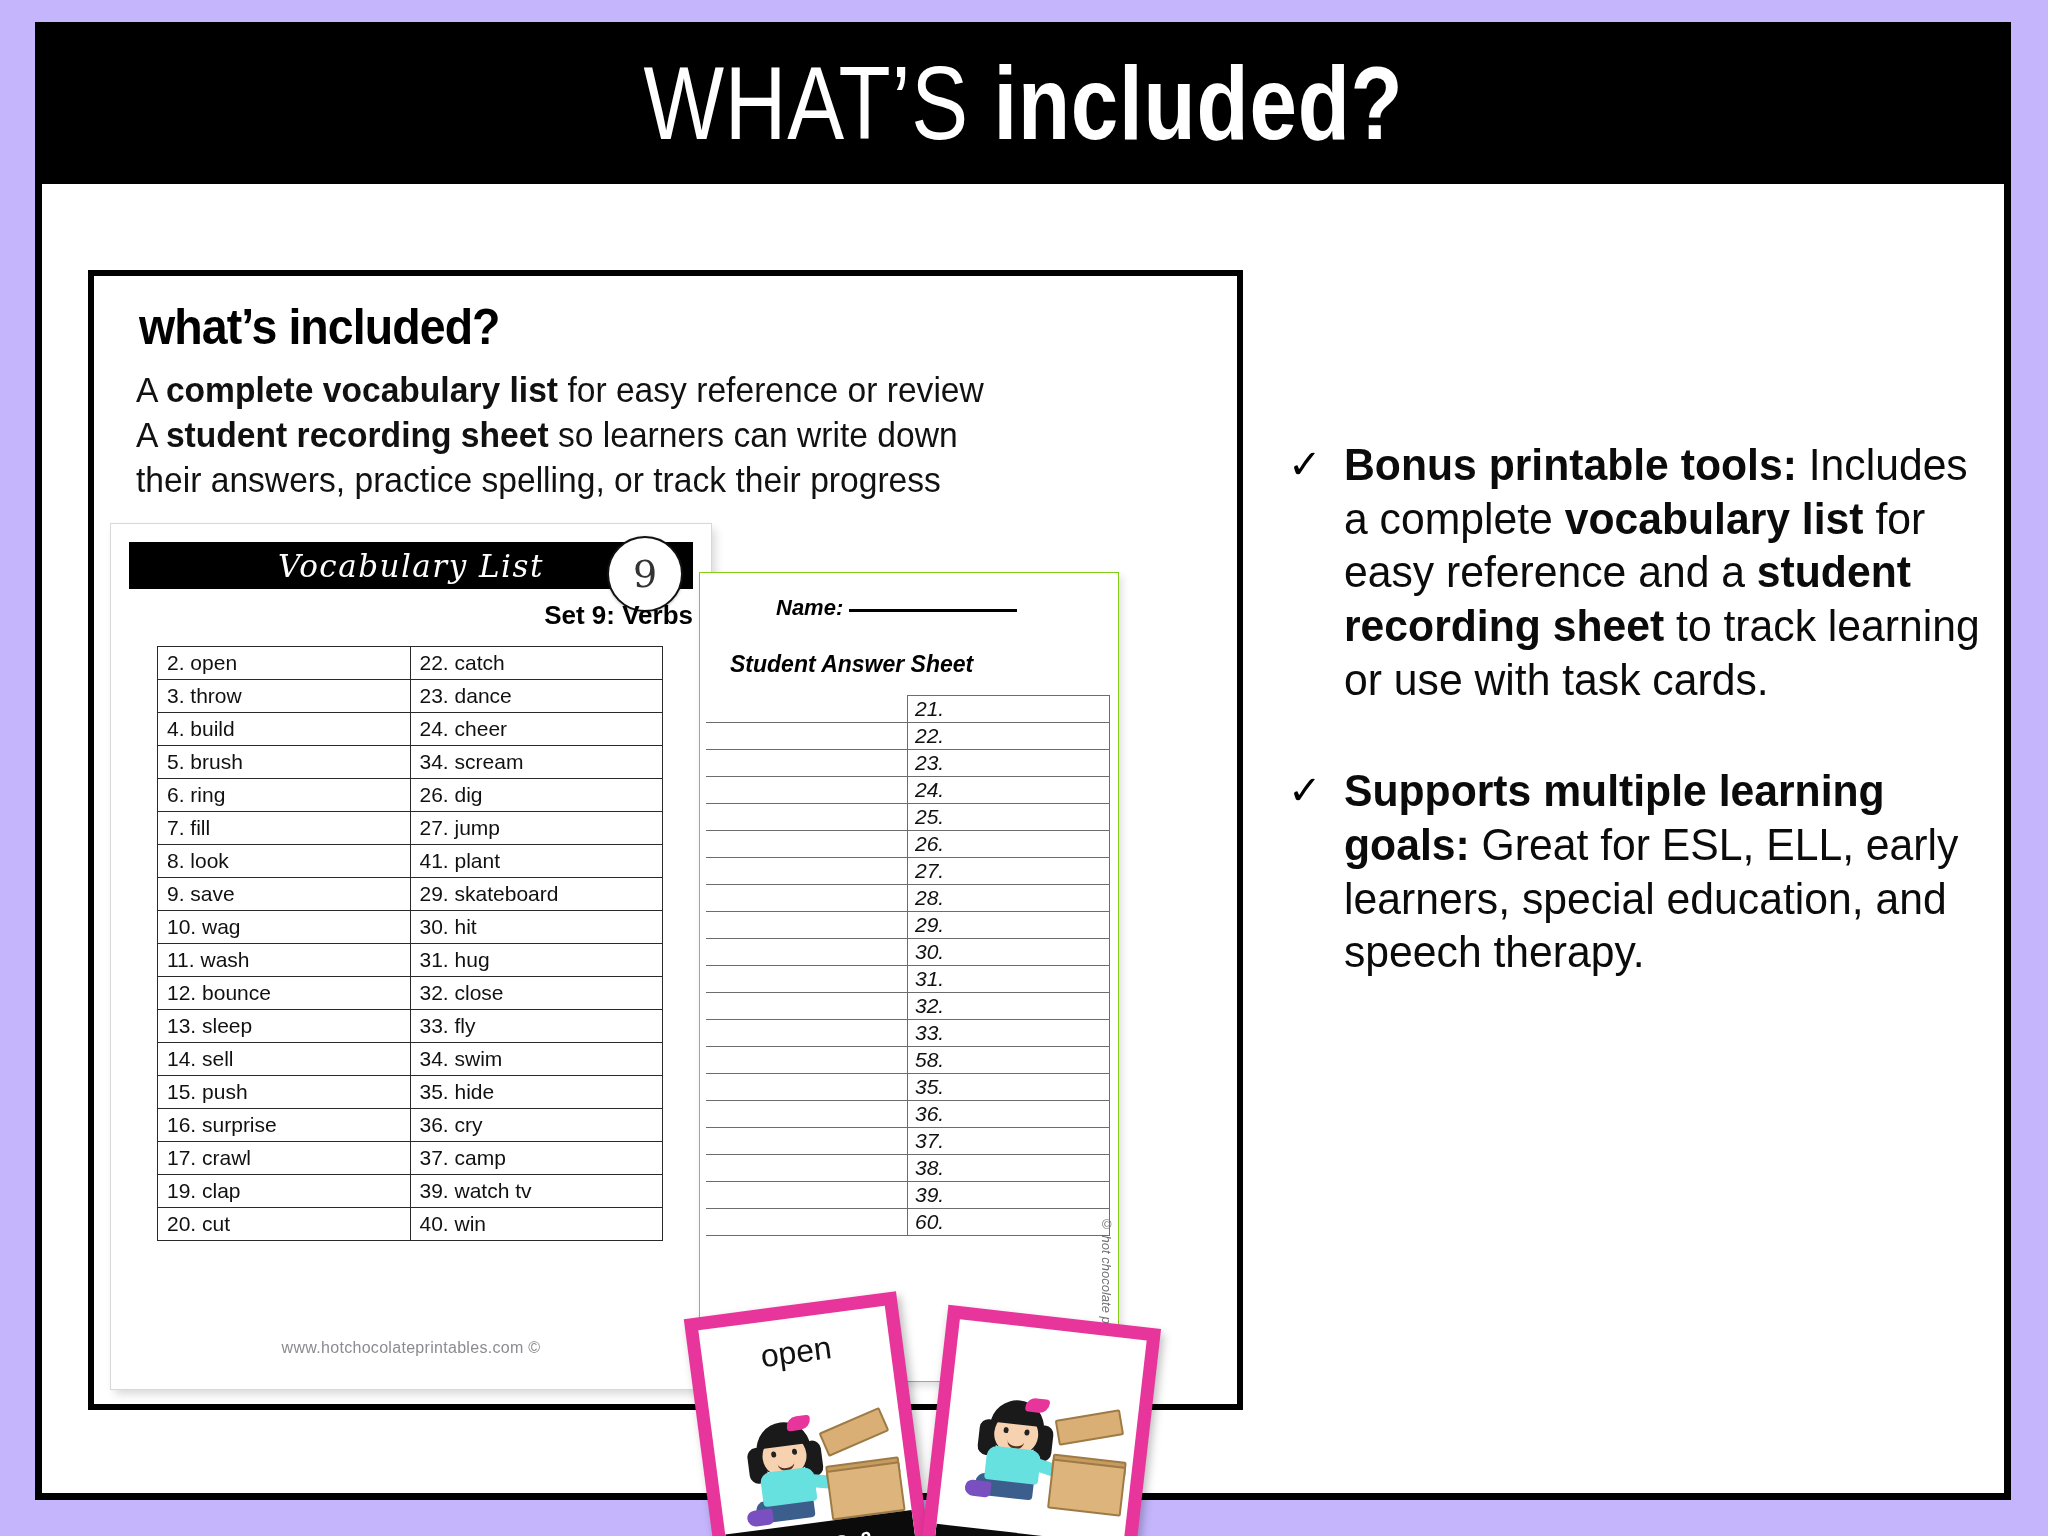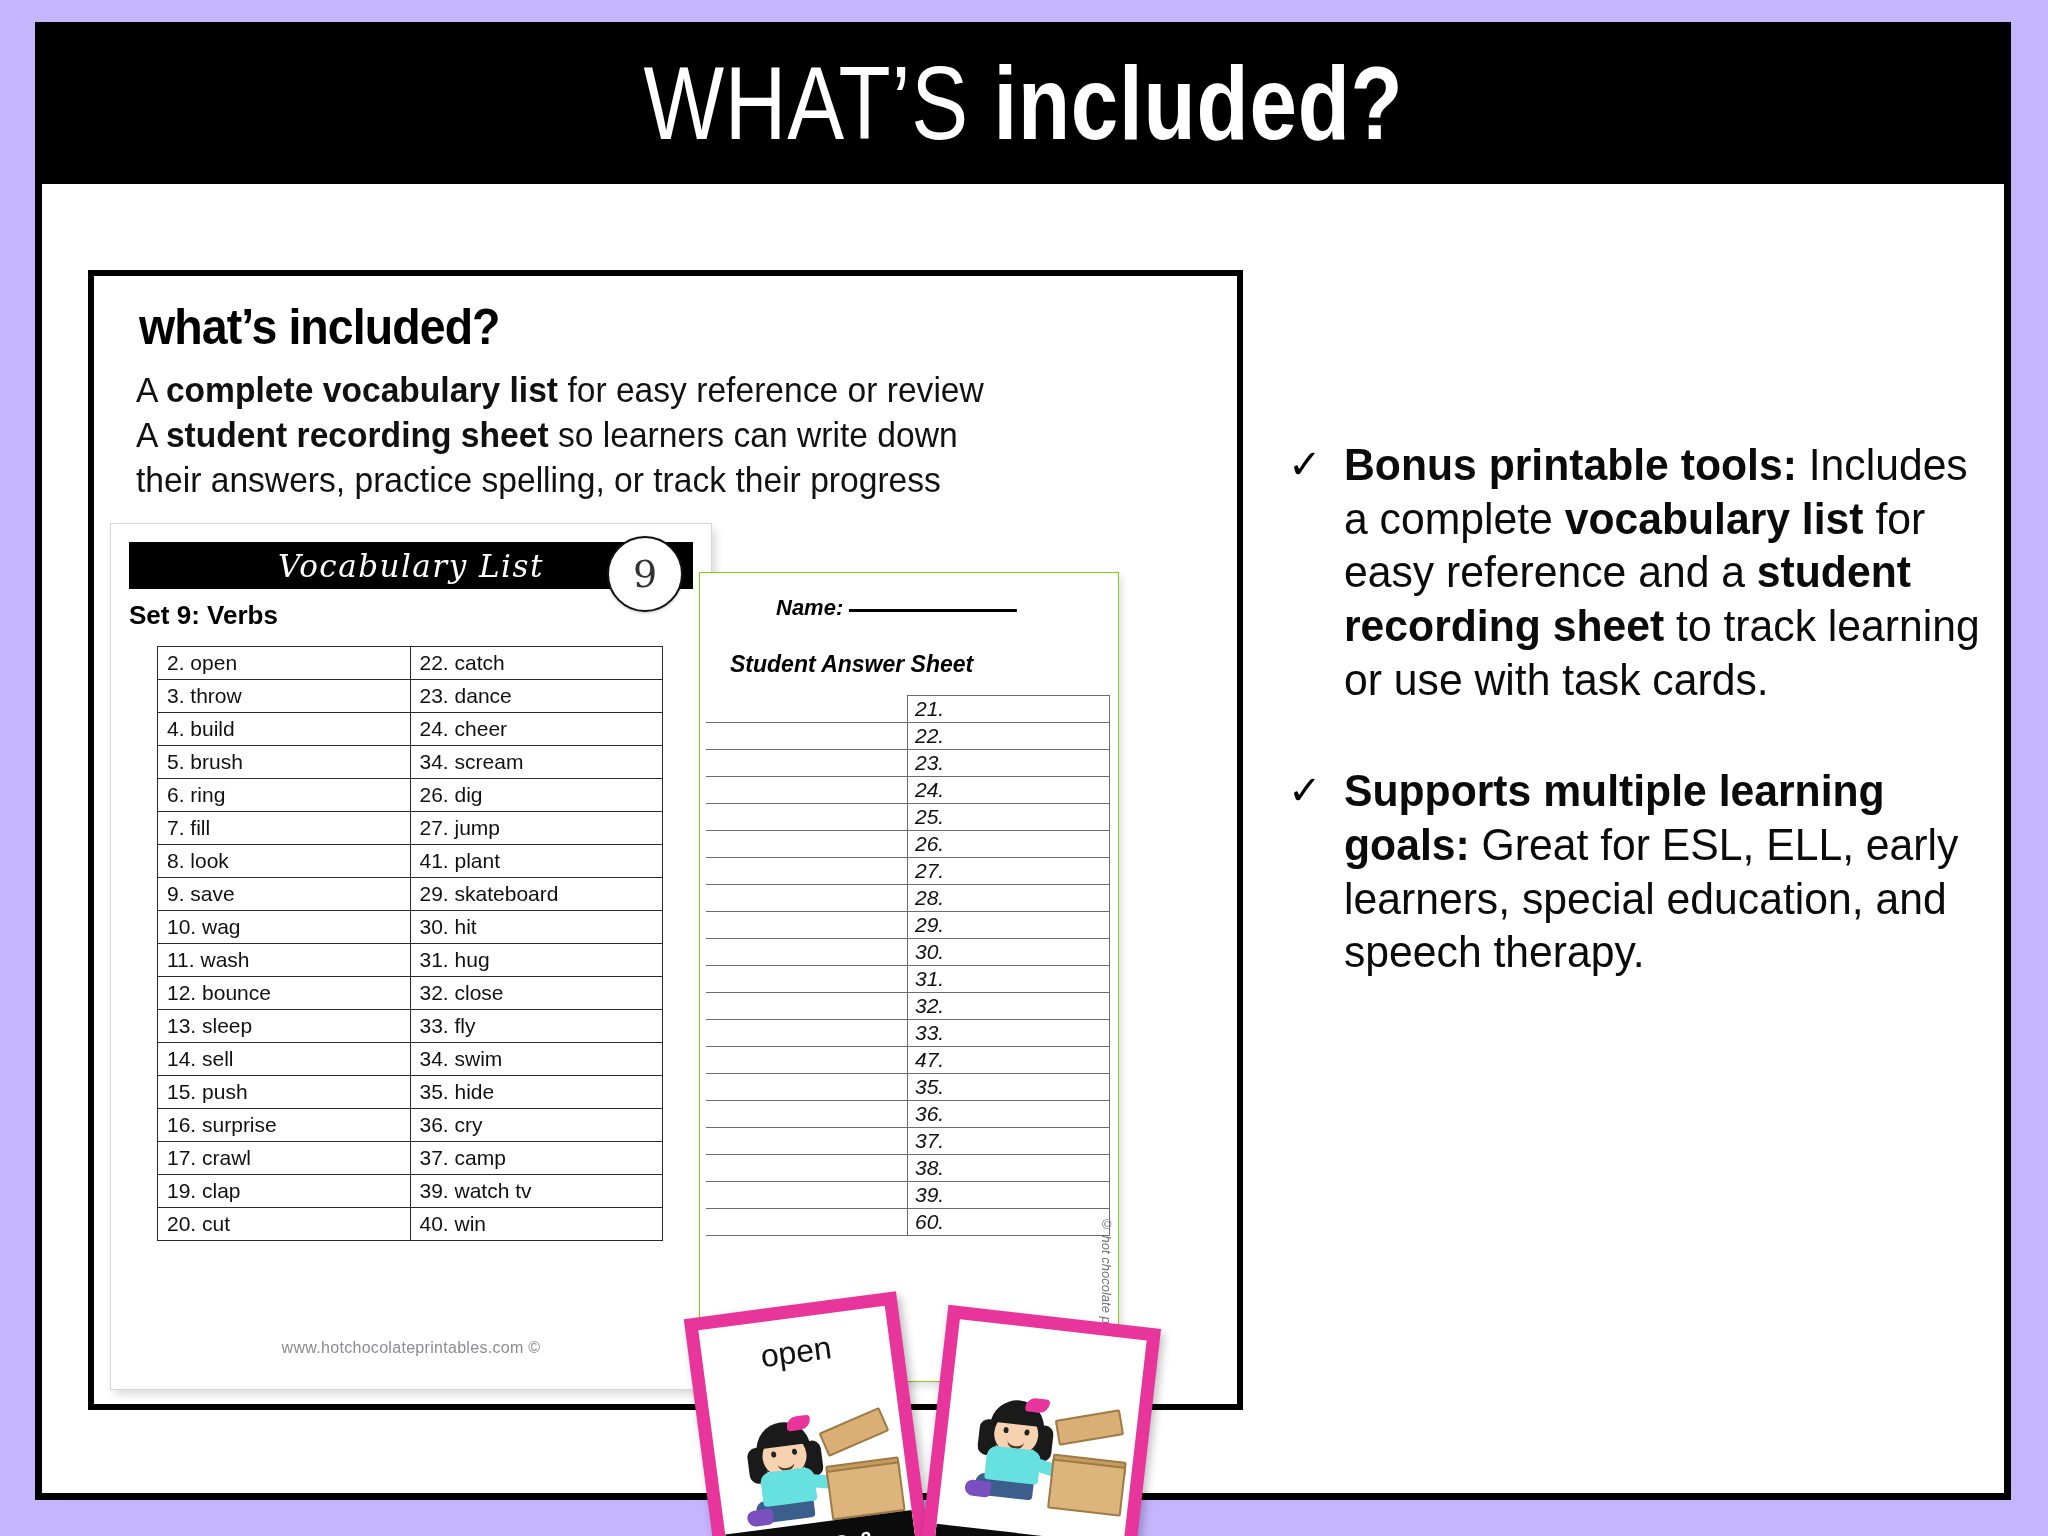--- a/index.html
+++ b/index.html
@@ -68,21 +68,21 @@
   }
   #vocab-badge{
     position:absolute;right:28px;top:12px;width:72px;height:72px;border-radius:50%;
     background:#fff;border:2px solid #111;
     display:flex;align-items:center;justify-content:center;
     font-size:38px;color:#333;font-family:"DejaVu Serif", serif;
     box-shadow:0 1px 3px rgba(0,0,0,.25);
   }
   #vocab-sub{
     position:absolute;left:0;top:76px;width:564px;margin-left:18px;
-    text-align:left;font-size:26px;font-weight:700;color:#000;
+    text-align:right;font-size:26px;font-weight:700;color:#000;
   }
   #vocab-table{
     position:absolute;left:46px;top:122px;width:506px;
     border-collapse:collapse;table-layout:fixed;
   }
   #vocab-table td{
     border:1px solid #2a2a2a;height:30px;padding:1px 0 1px 9px;
     font-size:21px;color:#111;white-space:nowrap;vertical-align:middle;
   }
   #vocab-foot{
@@ -341,21 +341,21 @@
             <tr>
               <td class="blankcol"></td>
               <td class="numcol">32.</td>
             </tr>
             <tr>
               <td class="blankcol"></td>
               <td class="numcol">33.</td>
             </tr>
             <tr>
               <td class="blankcol"></td>
-              <td class="numcol">47.</td>
+              <td class="numcol">58.</td>
             </tr>
             <tr>
               <td class="blankcol"></td>
               <td class="numcol">35.</td>
             </tr>
             <tr>
               <td class="blankcol"></td>
               <td class="numcol">36.</td>
             </tr>
             <tr>

